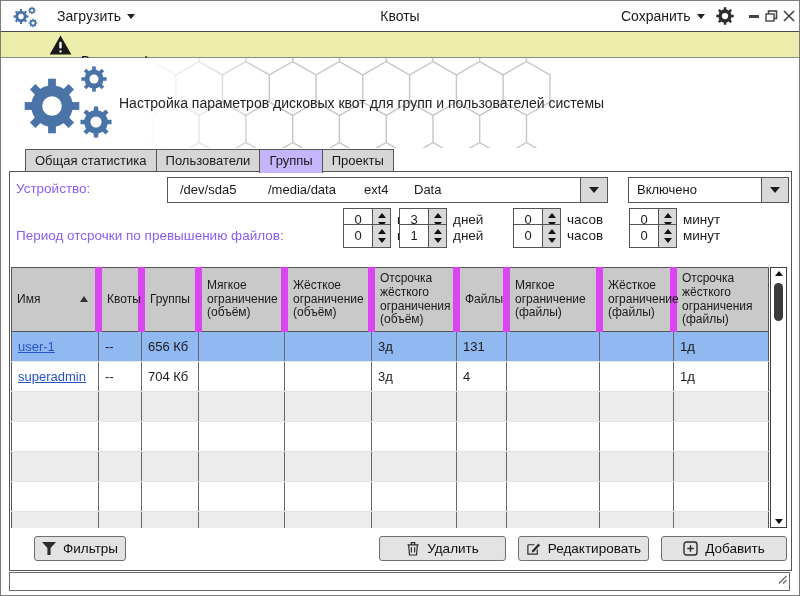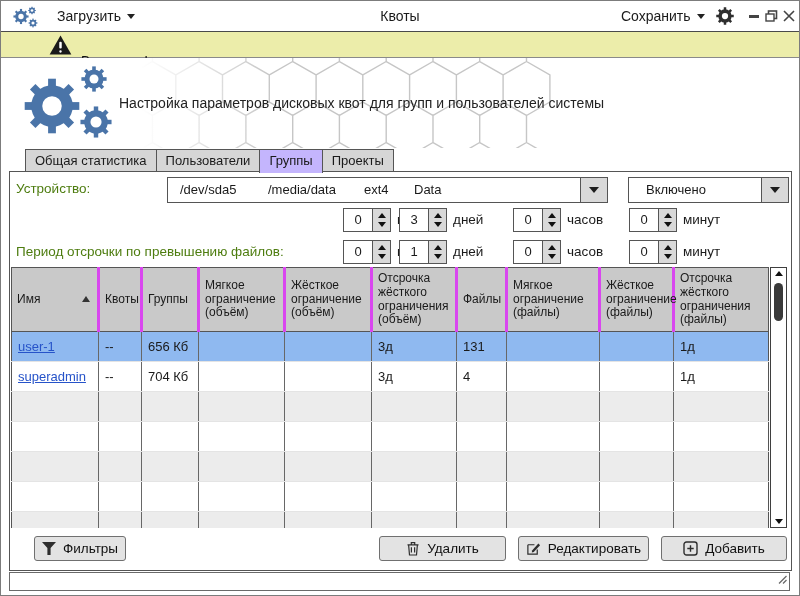--- a/index.html
+++ b/index.html
@@ -27,41 +27,41 @@
   .hero .biglogo{position:absolute;left:18px;top:8px;}
   .hero .desc{position:absolute;left:118px;top:0;height:90px;line-height:90px;font-size:14px;color:#222;z-index:2;white-space:nowrap;}
 
   
   .tabs{position:absolute;left:24px;top:148px;height:23px;display:flex;z-index:3;}
   .tab{height:21px;line-height:21px;padding:0 9px;font-size:13px;background:#d6d6d6;border:1px solid #555;margin-right:-1px;cursor:default;}
   .tab.active{background:#c4b5fd;height:23px;border-bottom:none;z-index:4;}
 
   
   .panel{position:absolute;left:8px;top:170px;width:781px;height:398px;border:1px solid #555;background:#fff;}
-  .flabel{position:absolute;left:6px;font-size:13.5px;color:#4d7c0f;}
+  .flabel{position:absolute;left:6px;font-size:13.5px;color:#8b5cf6;}
 
   .combo{position:absolute;border:1px solid #555;background:#fff;height:24px;}
   .combo .ctext{position:absolute;top:0;height:24px;line-height:24px;font-size:13px;white-space:nowrap;}
   .combo .cbtn{position:absolute;right:0;top:0;width:26px;height:24px;background:#d9d9d9;border-left:1px solid #555;display:flex;align-items:center;justify-content:center;}
   .combo .cbtn .caret{width:0;height:0;border-left:5px solid transparent;border-right:5px solid transparent;border-top:6px solid #1d1d1d;}
 
   .spin{position:absolute;top:0;height:22px;border:1px solid #555;background:#fff;display:flex;}
   .spin .sval{width:28px;text-align:center;line-height:22px;font-size:13px;}
   .spin .sbtns{width:17px;background:#d9d9d9;border-left:1px solid #555;display:flex;flex-direction:column;align-items:center;justify-content:space-evenly;}
   .tri-up{width:0;height:0;border-left:4px solid transparent;border-right:4px solid transparent;border-bottom:5px solid #111;}
   .tri-dn{width:0;height:0;border-left:4px solid transparent;border-right:4px solid transparent;border-top:5px solid #111;}
   .unit{position:absolute;top:0;height:24px;line-height:24px;font-size:13.5px;}
 
   .row-abs{position:absolute;left:0;width:100%;}
 
   
   .tablewrap{position:absolute;left:1px;top:95px;width:759px;height:261px;overflow:hidden;}
   table.quota{border-collapse:collapse;table-layout:fixed;width:757px;border:1px solid #555;}
   table.quota th{background:#c9c9c9;font-weight:normal;font-size:12px;line-height:1.15;text-align:left;
-                 padding:3px 5px;vertical-align:middle;height:57px;border-right:3px solid #d946ef;border-bottom:1px solid #555;}
+                 padding:3px 5px;vertical-align:middle;height:57px;border-right:7px solid #d946ef;border-bottom:1px solid #555;}
   table.quota th:last-child{border-right:none;}
   table.quota td{height:29px;padding:0 6px;font-size:13px;border-right:1px solid #676767;border-bottom:1px solid #e4e4e4;white-space:nowrap;overflow:hidden;}
   table.quota td:last-child{border-right:none;}
   tr.sel{background:#8fb9f0;padding-left:36px;}
   tbody tr:nth-child(2n+3){background:#ececec;}
   a.rowlink{color:#2653c9;text-decoration:underline;cursor:pointer;}
   .th-flex{display:flex;justify-content:space-between;align-items:center;}
   .sort-up{width:0;height:0;border-left:4.5px solid transparent;border-right:4.5px solid transparent;border-bottom:6px solid #333;margin-right:2px;}
 
   
@@ -175,21 +175,21 @@
       <div class="combo" style="left:157px;top:0;width:439px">
         <span class="ctext" style="left:12px">/dev/sda5</span>
         <span class="ctext" style="left:100px">/media/data</span>
         <span class="ctext" style="left:196px">ext4</span>
         <span class="ctext" style="left:246px">Data</span>
         <span class="cbtn">
             <span class="caret"></span>
           </span>
       </div>
       <div class="combo" style="left:618px;top:0;width:159px">
-        <span class="ctext" style="left:17px">Включено</span>
+        <span class="ctext" style="left:8px">Включено</span>
         <span class="cbtn">
             <span class="caret"></span>
           </span>
       </div>
     </div>
 
     <div class="row-abs" style="top:36px;height:24px">
       <div class="spin" style="left:333px">
         <span class="sval">0</span>
         <span class="sbtns">
@@ -217,21 +217,21 @@
       <div class="spin" style="left:619px">
         <span class="sval">0</span>
         <span class="sbtns">
             <span class="tri-up"></span>
             <span class="tri-dn"></span>
           </span>
       </div>
       <span class="unit" style="left:673px">минут</span>
     </div>
 
-    <div class="row-abs" style="top:68px;height:24px">
+    <div class="row-abs" style="top:52px;height:24px">
       <span class="flabel" style="top:4px">Период отсрочки по превышению файлов:</span>
       <div class="spin" style="left:333px">
         <span class="sval">0</span>
         <span class="sbtns">
             <span class="tri-up"></span>
             <span class="tri-dn"></span>
           </span>
       </div>
       <span class="unit" style="left:387px">недель</span>
       <div class="spin" style="left:389px">

